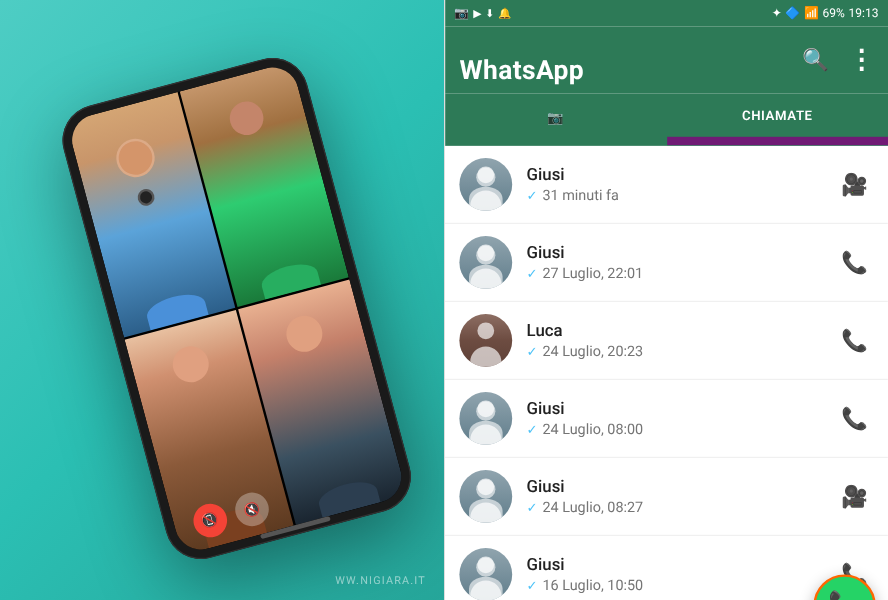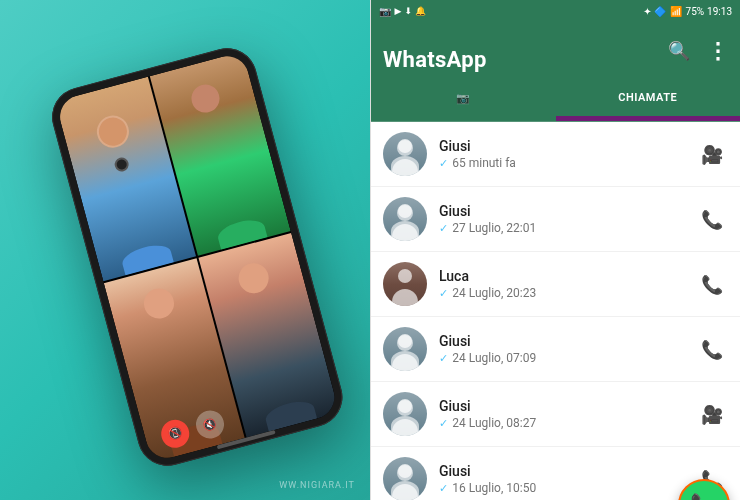--- a/index.html
+++ b/index.html
@@ -155,21 +155,21 @@
       font-size: 11px;
       font-weight: 600;
       letter-spacing: 0.5px;
       cursor: pointer;
       border-bottom: 3px solid transparent;
       text-transform: uppercase;
     }
 
     .tab.active {
       color: white;
-      border-bottom: 5px solid #701a75;
+      border-bottom: 7px solid #701a75;
     }
 
     
     .call-list {
       flex: 1;
       overflow-y: auto;
       background: #fff;
     }
 
     .call-item {
@@ -353,21 +353,21 @@
     <div class="status-bar-left">
       <span>📷</span>
       <span style="font-size:9px;">▶</span>
       <span style="font-size:9px;">⬇</span>
       <span style="font-size:9px;">🔔</span>
     </div>
     <div class="status-bar-right">
       <span>✦</span>
       <span>🔷</span>
       <span>📶</span>
-      <span>75%</span>
+      <span>69%</span>
       <span>19:13</span>
     </div>
   </div>
 
   <div class="wa-header">
     <span class="wa-title">WhatsApp</span>
     <div class="wa-header-icons">
       <span class="header-icon">🔍</span>
       <span class="header-icon" style="font-size:22px; font-weight:bold; letter-spacing:-1px;">⋮</span>
     </div>
@@ -386,21 +386,21 @@
 
     <div class="call-item">
       <div class="call-avatar avatar-generic">
         <div class="person-head"></div>
         <div class="person-body"></div>
       </div>
       <div class="call-info">
         <div class="call-name">Giusi</div>
         <div class="call-detail">
           <span class="call-check">✓</span>
-          <span>65 minuti fa</span>
+          <span>31 minuti fa</span>
         </div>
       </div>
       <span class="call-type-icon call-type-video">🎥</span>
     </div>
 
     <div class="call-item">
       <div class="call-avatar avatar-generic">
         <div class="person-head"></div>
         <div class="person-body"></div>
       </div>
@@ -431,21 +431,21 @@
 
     <div class="call-item">
       <div class="call-avatar avatar-generic">
         <div class="person-head"></div>
         <div class="person-body"></div>
       </div>
       <div class="call-info">
         <div class="call-name">Giusi</div>
         <div class="call-detail">
           <span class="call-check">✓</span>
-          <span>24 Luglio, 07:09</span>
+          <span>24 Luglio, 08:00</span>
         </div>
       </div>
       <span class="call-type-icon call-type-phone">📞</span>
     </div>
 
     <div class="call-item">
       <div class="call-avatar avatar-generic">
         <div class="person-head"></div>
         <div class="person-body"></div>
       </div>

